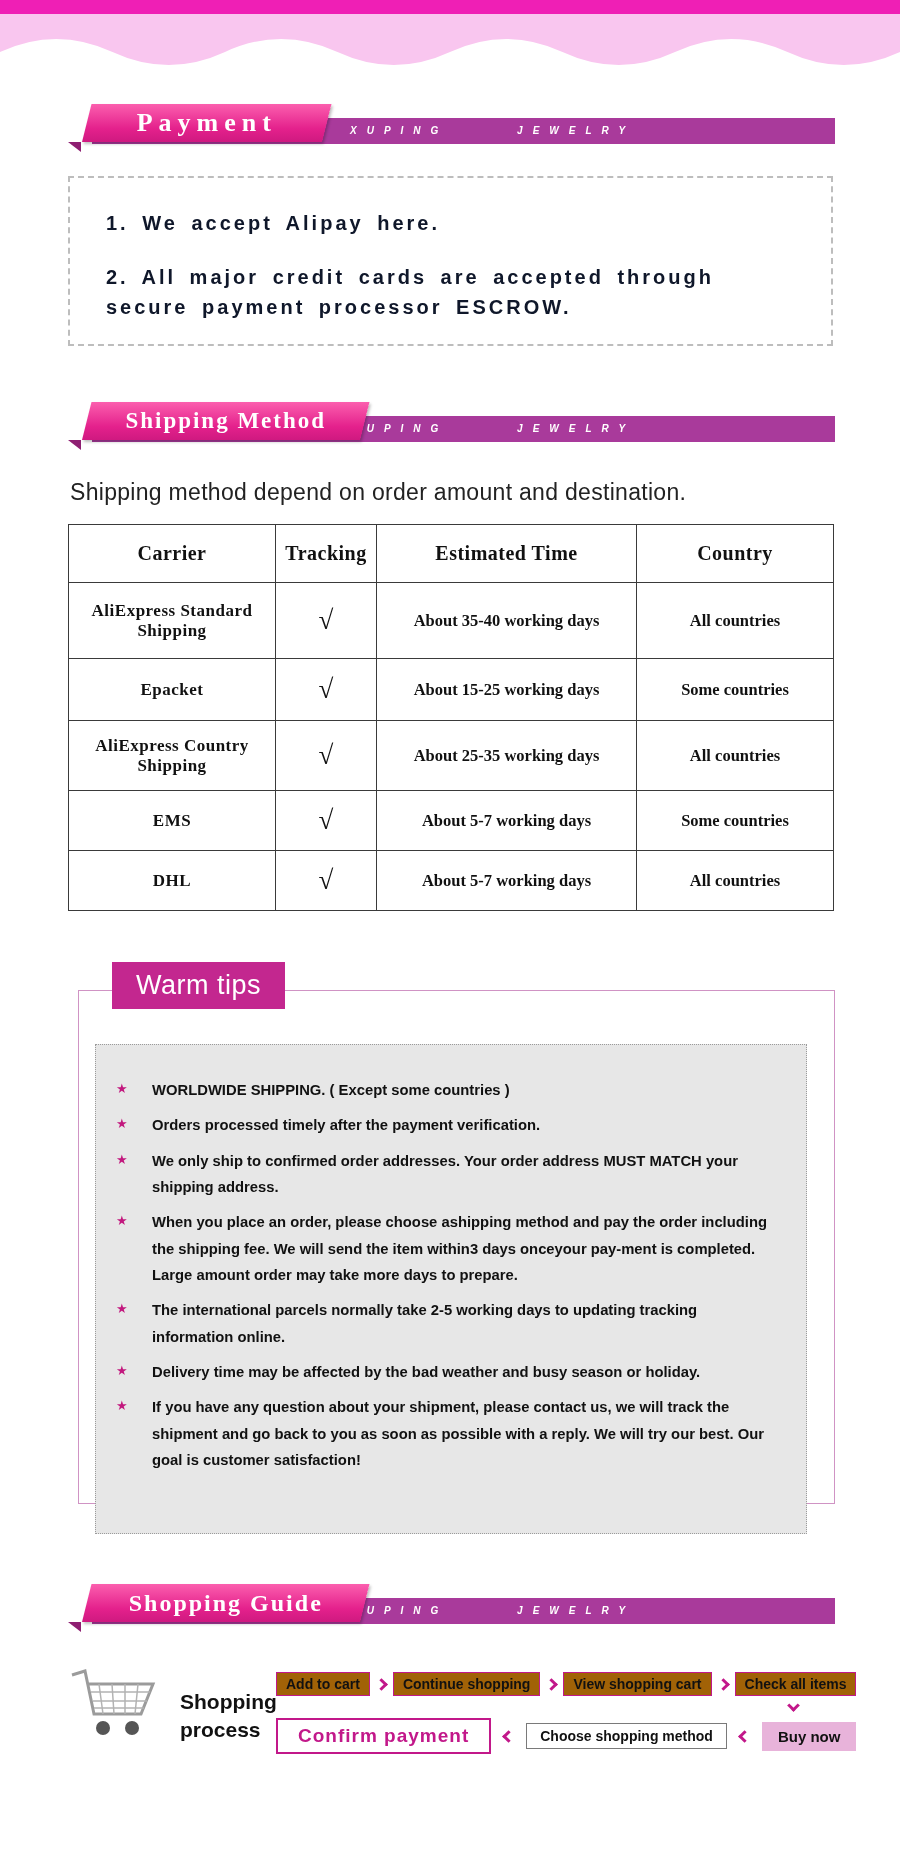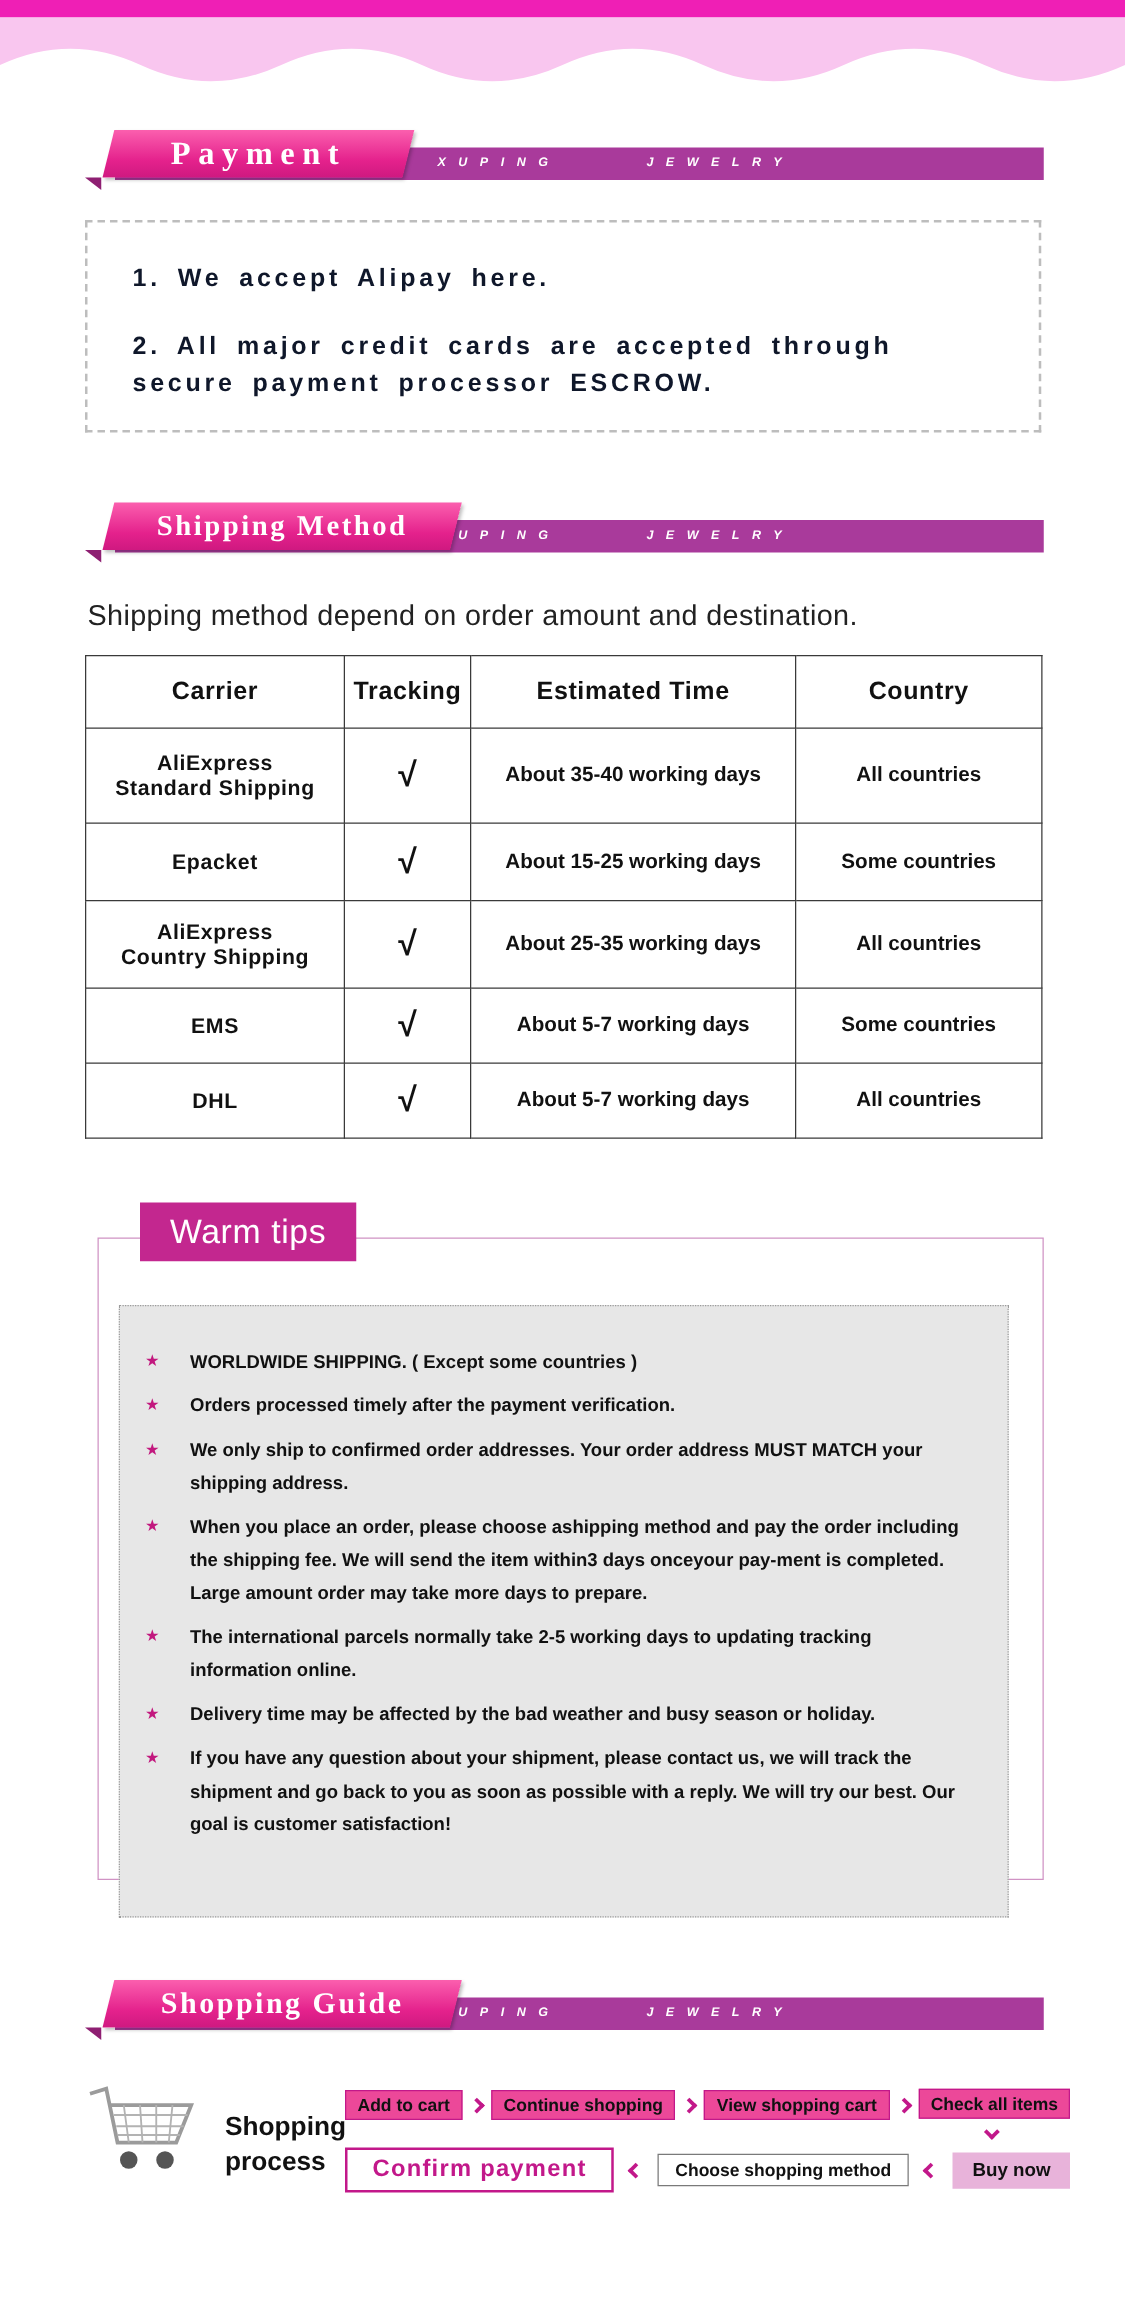--- a/index.html
+++ b/index.html
@@ -26,21 +26,21 @@
   .ribbon-guide { width:278px; } .ribbon-guide .ribbon-text { font-size:24px; letter-spacing:2px; }
 
   
   .payment-box { position:absolute; left:68px; top:176px; width:765px; height:170px;
         border:2px dashed #bdbdbd; padding:30px 36px; }
   .payment-box p { font-size:20px; letter-spacing:3px; word-spacing:5px; color:#0f172a;
         font-weight:bold; line-height:1.5; margin-bottom:24px; }
 
   
   .shipping-intro { position:absolute; left:70px; top:479px; font-size:23px; color:#222; letter-spacing:0.3px; }
-  .ship-table { position:absolute; left:68px; top:524px; width:765px; border-collapse:collapse; table-layout:fixed; }
+  .ship-table { position:absolute; left:68px; top:524px; width:765px; border-collapse:collapse; table-layout:fixed;font-family:Liberation Serif, serif; }
   .ship-table th, .ship-table td { border:1px solid #3a3a3a; text-align:center; vertical-align:middle; color:#111; }
   .ship-table th { font-size:20px; height:58px; letter-spacing:0.5px; }
   .col-carrier { width:207px; } .col-track { width:101px; } .col-time { width:260px; } .col-country { width:197px; }
   .cell-carrier { font-size:17px; font-weight:bold; padding:0 22px; letter-spacing:0.5px; }
   .cell-check { font-size:27px; font-weight:bold; }
   .cell-time, .cell-country { font-size:16.5px; font-weight:bold; }
   tr.rh1 td { height:76px; } tr.rh2 td { height:62px; } tr.rh3 td { height:70px; }
   tr.rh4 td { height:60px; } tr.rh5 td { height:60px; }
 
   
@@ -51,21 +51,21 @@
         background:#e7e7e7; border:1px dotted #9b9b9b; padding:32px 24px 18px 20px; }
   .tip { display:flex; margin-bottom:9px; }
   .tip-star { color:#c2187e; font-size:13px; flex:0 0 26px; padding-top:4px; }
   .tip-text { flex:1; font-size:14.8px; line-height:1.78; color:#111; font-weight:bold;margin-left:10px; }
 
   
   .cart-wrap { position:absolute; left:68px; top:1660px; }
   .process-label { position:absolute; left:180px; top:1688px; width:125px; font-size:21px; color:#111; line-height:1.35;font-weight:bold; }
   .flow-row1 { position:absolute; left:276px; top:1672px; display:flex; align-items:center; gap:7px; }
   .flow-row2 { position:absolute; left:276px; top:1718px; display:flex; align-items:center; gap:13px; }
-  .step-btn { border:1px solid #c2188a; background:#ec4899; color:#111; font-size:14px; font-weight:bold;
+  .step-btn { border:1px solid #c2188a; background:#a16207; color:#111; font-size:14px; font-weight:bold;
         padding:3px 9px; white-space:nowrap; }
   .chev { width:9px; height:9px; border-top:3px solid #c2188a; border-right:3px solid #c2188a; flex:0 0 auto; }
   .chev-right { transform:rotate(45deg); }
   .chev-left  { transform:rotate(-135deg); }
   .step-wrap { position:relative; display:inline-block; }
   .chev-down { position:absolute; left:50%; margin-left:-7px; top:calc(100% + 8px); width:9px; height:9px;
         border-top:3px solid #c2188a; border-right:3px solid #c2188a; transform:rotate(135deg); }
   .confirm-btn { border:2px solid #c2188a; color:#c2188a; background:#fff; font-size:19px; font-weight:bold;
         padding:5px 20px; letter-spacing:1px; white-space:nowrap; }
   .choose-btn { border:1px solid #7a7a7a; background:#fff; color:#111; font-size:14px; font-weight:bold;

